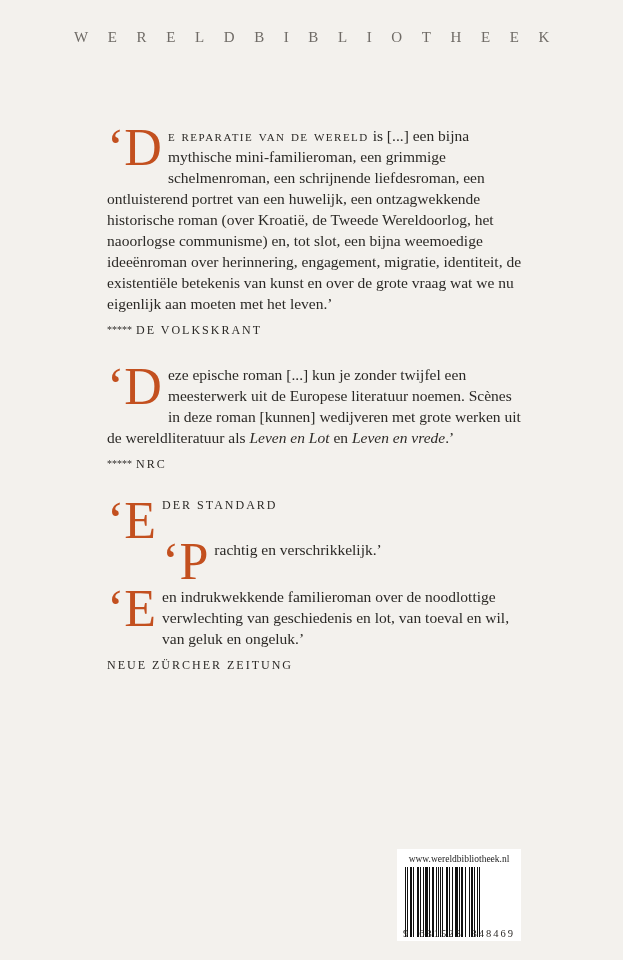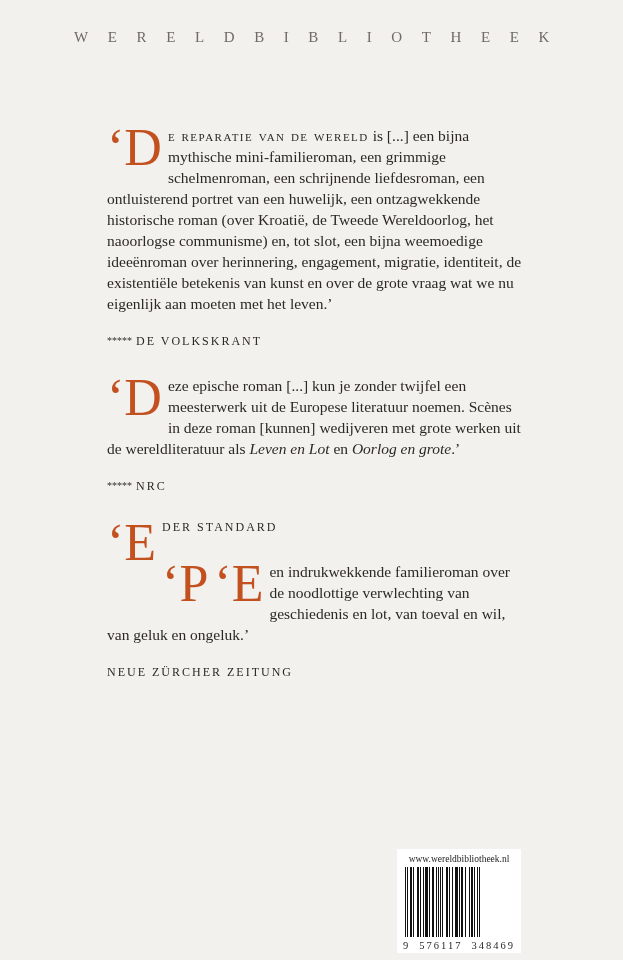--- a/index.html
+++ b/index.html
@@ -39,26 +39,26 @@
       line-height: 40px;
       margin: 2px 6px 0 0;
       padding-top: 1px;
     }
     .smallcaps { font-variant: small-caps; letter-spacing: 1.5px; }
     .source {
       font-family: "Liberation Serif", serif;
       font-size: 12px;
       letter-spacing: 2px;
       text-transform: uppercase;
-      margin-top: 20px;
+      margin-top: 9px;
       color: #2b2926;
     }
     .stars { letter-spacing: 0; font-size: 10px; vertical-align: 1px; margin-right: 4px; }
     .barcode-box {
-      position: absolute; left: 397px; top: 849px; width: 124px; height: 104px;
+      position: absolute; left: 397px; top: 849px; width: 124px; height: 92px;
       background: #ffffff;
     }
     .bc-url {
       font-family: "Liberation Serif", serif;
       font-size: 9.5px; text-align: center; margin-top: 5px; color: #222;
     }
     .bars {
       position: absolute; left: 8px; top: 18px; width: 108px; height: 70px;
       display: flex; align-items: flex-start;
     }
@@ -82,35 +82,36 @@
     <p class="qtext">
       <span class="dropcap"><span>‘</span><span>D</span></span>
       <span class="smallcaps">e reparatie van de wereld</span><span> is [...] een bijna mythische mini-familieroman, een grimmige schelmenroman, een schrijnende liefdesroman, een ontluisterend portret van een huwelijk, een ontzagwekkende historische roman (over Kroatië, de Tweede Wereldoorlog, het naoorlogse communisme) en, tot slot, een bijna weemoedige ideeënroman over herinnering, engagement, migratie, identiteit, de existentiële betekenis van kunst en over de grote vraag wat we nu eigenlijk aan moeten met het leven.’</span>
     </p>
     <div class="source"><span class="stars">*****</span><span>de Volkskrant</span></div>
   </div>
 
   <div class="quote">
     <p class="qtext">
       <span class="dropcap"><span>‘</span><span>D</span></span>
-      <span>eze epische roman [...] kun je zonder twijfel een meesterwerk uit de Europese literatuur noemen. Scènes in deze roman [kunnen] wedijveren met grote werken uit de wereldliteratuur als </span><i>Leven en Lot</i><span> en </span><i>Oorlog en grote</i><span>.’</span>
+      <span>eze epische roman [...] kun je zonder twijfel een meesterwerk uit de Europese literatuur noemen. Scènes in deze roman [kunnen] wedijveren met grote werken uit de wereldliteratuur als </span><i>Leven en Lot</i><span> en </span><i>Leven en vrede</i><span>.’</span>
     </p>
     <div class="source"><span class="stars">*****</span><span>NRC</span></div>
   </div>
 
   <div class="quote">
     <p class="qtext">
       <span class="dropcap"><span>‘</span><span>E</span></span>
     </p>
     <div class="source">Der Standard</div>
   </div>
 
   <div class="quote">
     <p class="qtext">
       <span class="dropcap"><span>‘</span><span>P</span></span>
+      <span>rachtig en verschrikkelijk.’</span>
     </p>
   </div>
 
   <div class="quote">
     <p class="qtext">
       <span class="dropcap"><span>‘</span><span>E</span></span>
       <span>en indrukwekkende familieroman over de noodlottige verwlechting van geschiedenis en lot, van toeval en wil, van geluk en ongeluk.’</span>
     </p>
     <div class="source">Neue Zürcher Zeitung</div>
   </div>
@@ -166,16 +167,16 @@
       <div class="bar" style="width: 2px;"></div>
       <div class="gap" style="width: 1px;"></div>
       <div class="bar" style="width: 1px;"></div>
       <div class="gap" style="width: 2px;"></div>
       <div class="bar" style="width: 1px;"></div>
       <div class="gap" style="width: 1px;"></div>
       <div class="bar" style="width: 1px;"></div>
     </div>
   <div class="bc-digits">
     <span>9</span>
-    <span>576117</span>
+    <span>631523</span>
     <span>348469</span>
   </div>
 </div>
 
 </body></html>

